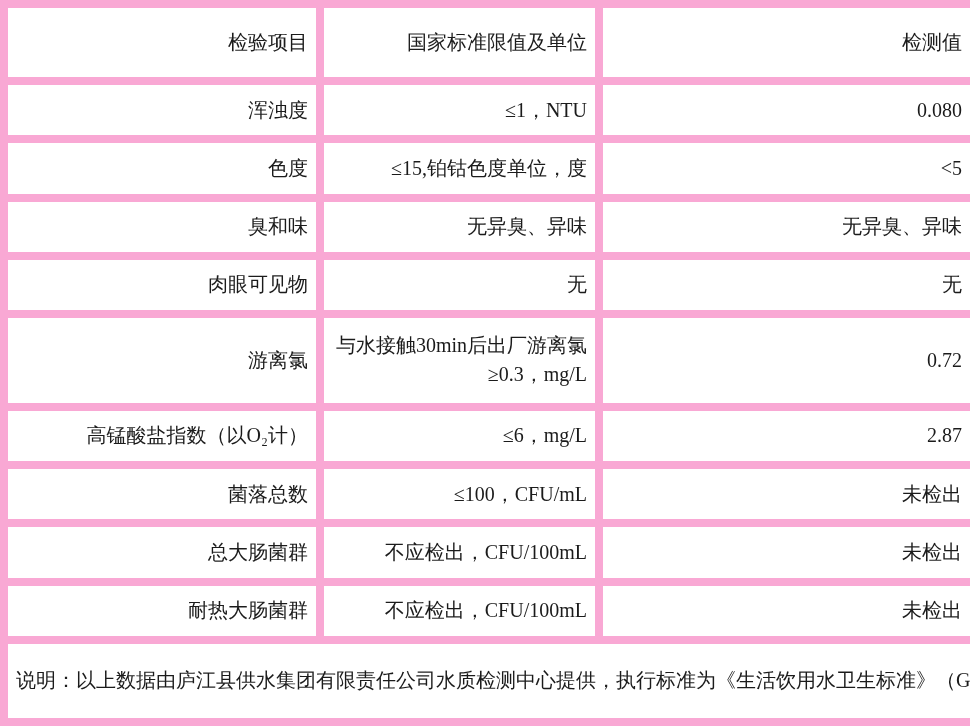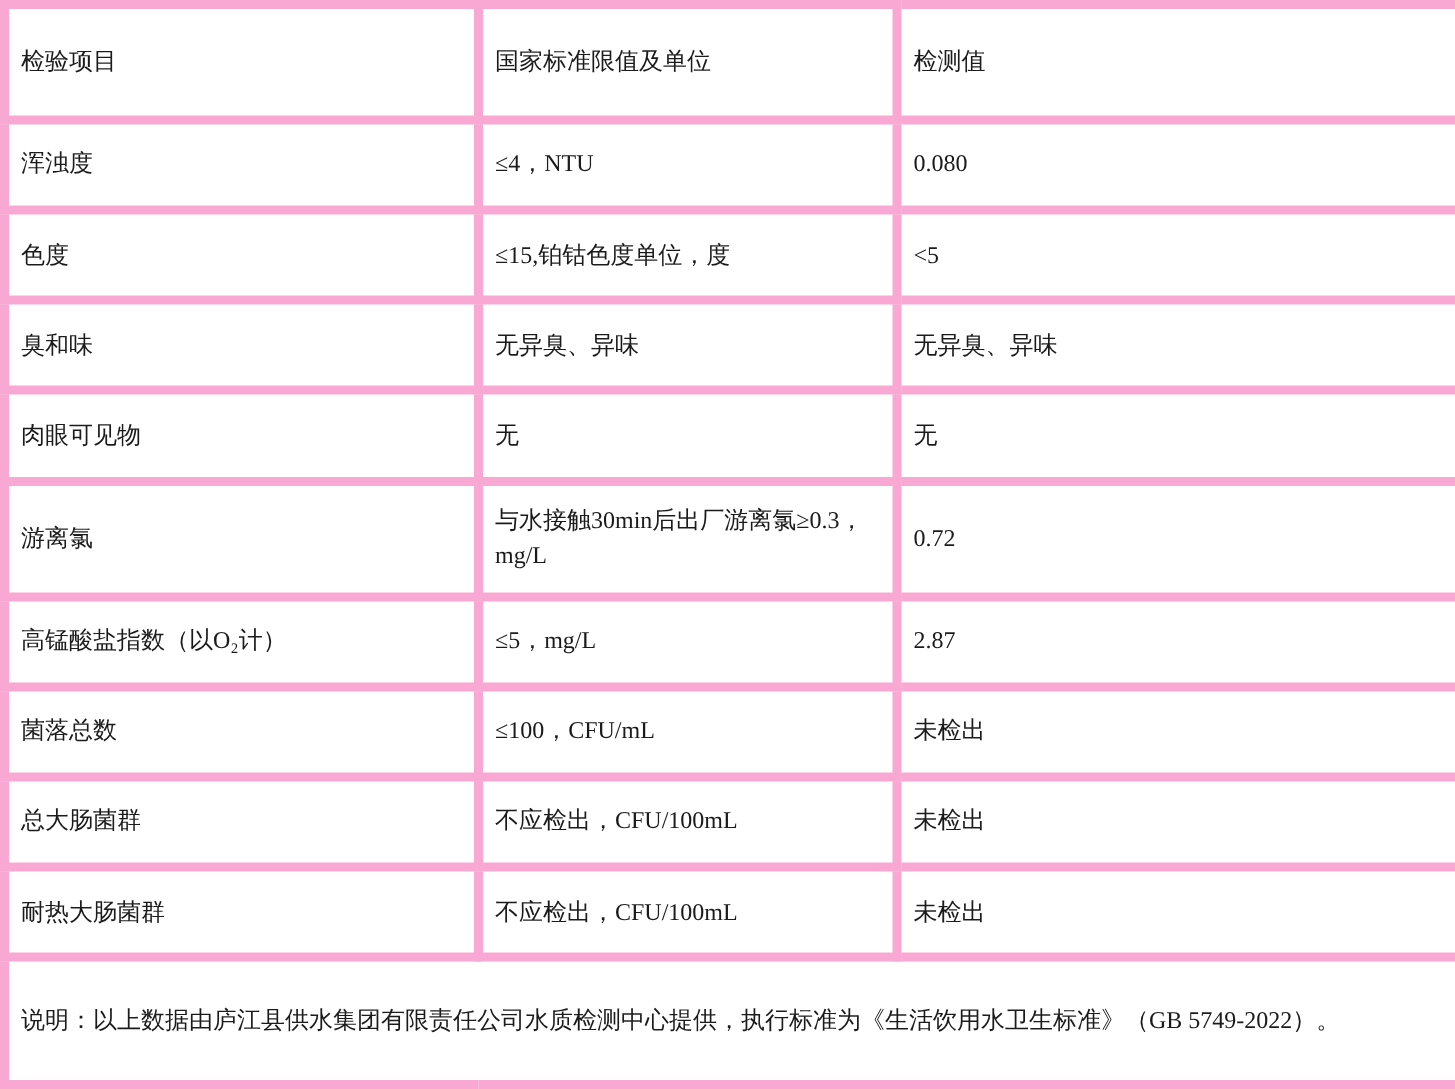--- a/index.html
+++ b/index.html
@@ -16,25 +16,25 @@
   table.report {
     width: 970px;
     height: 726px;
     border-collapse: collapse;
     table-layout: fixed;
     font-family: "Liberation Serif", "DejaVu Serif", serif;
     color: #1b1b1b;
   }
   table.report th,
   table.report td {
-    border: 6px solid #f9a8d4;
-    text-align: left;
+    border: 8px solid #f9a8d4;
+    text-align: right;
     vertical-align: middle;
     font-weight: normal;
-    font-size: 16px;
+    font-size: 20px;
     line-height: 1.45;
     padding: 2px 8px;
     overflow: hidden;
   }
   col.c-item { width: 316px; }
   col.c-standard { width: 279px; }
   col.c-value { width: 375px; }
   tr.header-row { height: 77px; }
   tr.data-row { height: 44px; }
   tr.note-row { height: 62px; }
@@ -58,21 +58,21 @@
     <thead>
       <tr class="header-row">
         <th>检验项目</th>
         <th>国家标准限值及单位</th>
         <th>检测值</th>
       </tr>
     </thead>
     <tbody>
       <tr class="data-row">
         <td>浑浊度</td>
-        <td>≤4，NTU</td>
+        <td>≤1，NTU</td>
         <td>0.080</td>
       </tr>
       <tr class="data-row">
         <td>色度</td>
         <td>≤15,铂钴色度单位，度</td>
         <td>&lt;5</td>
       </tr>
       <tr class="data-row">
         <td>臭和味</td>
         <td>无异臭、异味</td>
@@ -83,21 +83,21 @@
         <td>无</td>
         <td>无</td>
       </tr>
       <tr class="data-row">
         <td>游离氯</td>
         <td>与水接触30min后出厂游离氯≥0.3，mg/L</td>
         <td>0.72</td>
       </tr>
       <tr class="data-row">
         <td>高锰酸盐指数（以O₂计）</td>
-        <td>≤5，mg/L</td>
+        <td>≤6，mg/L</td>
         <td>2.87</td>
       </tr>
       <tr class="data-row">
         <td>菌落总数</td>
         <td>≤100，CFU/mL</td>
         <td>未检出</td>
       </tr>
       <tr class="data-row">
         <td>总大肠菌群</td>
         <td>不应检出，CFU/100mL</td>

